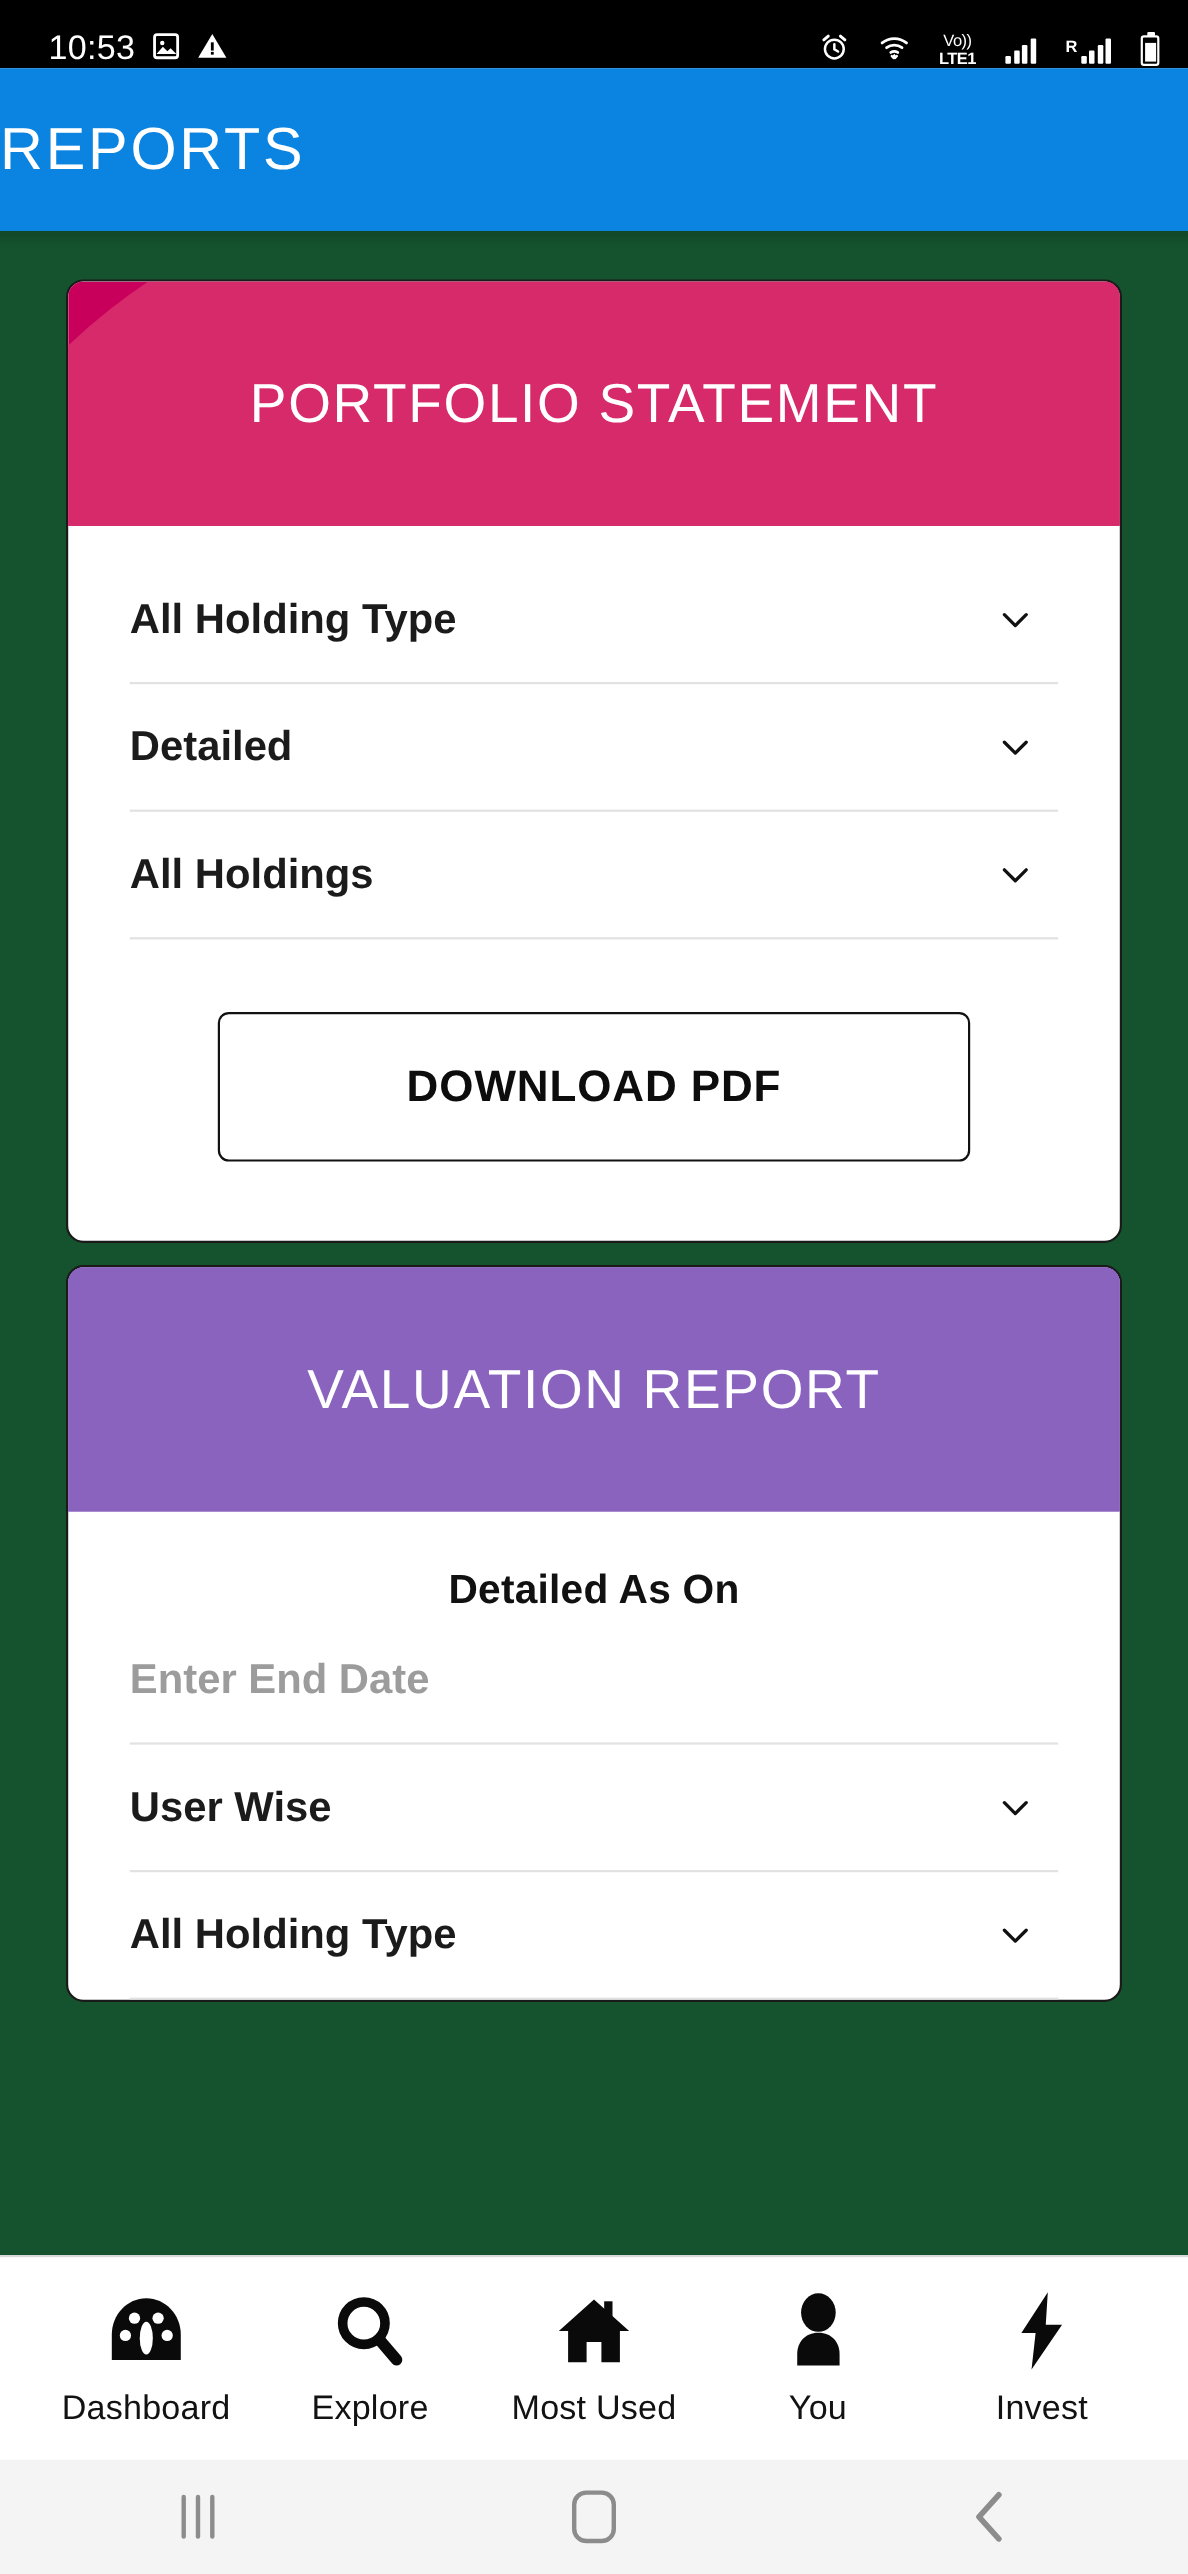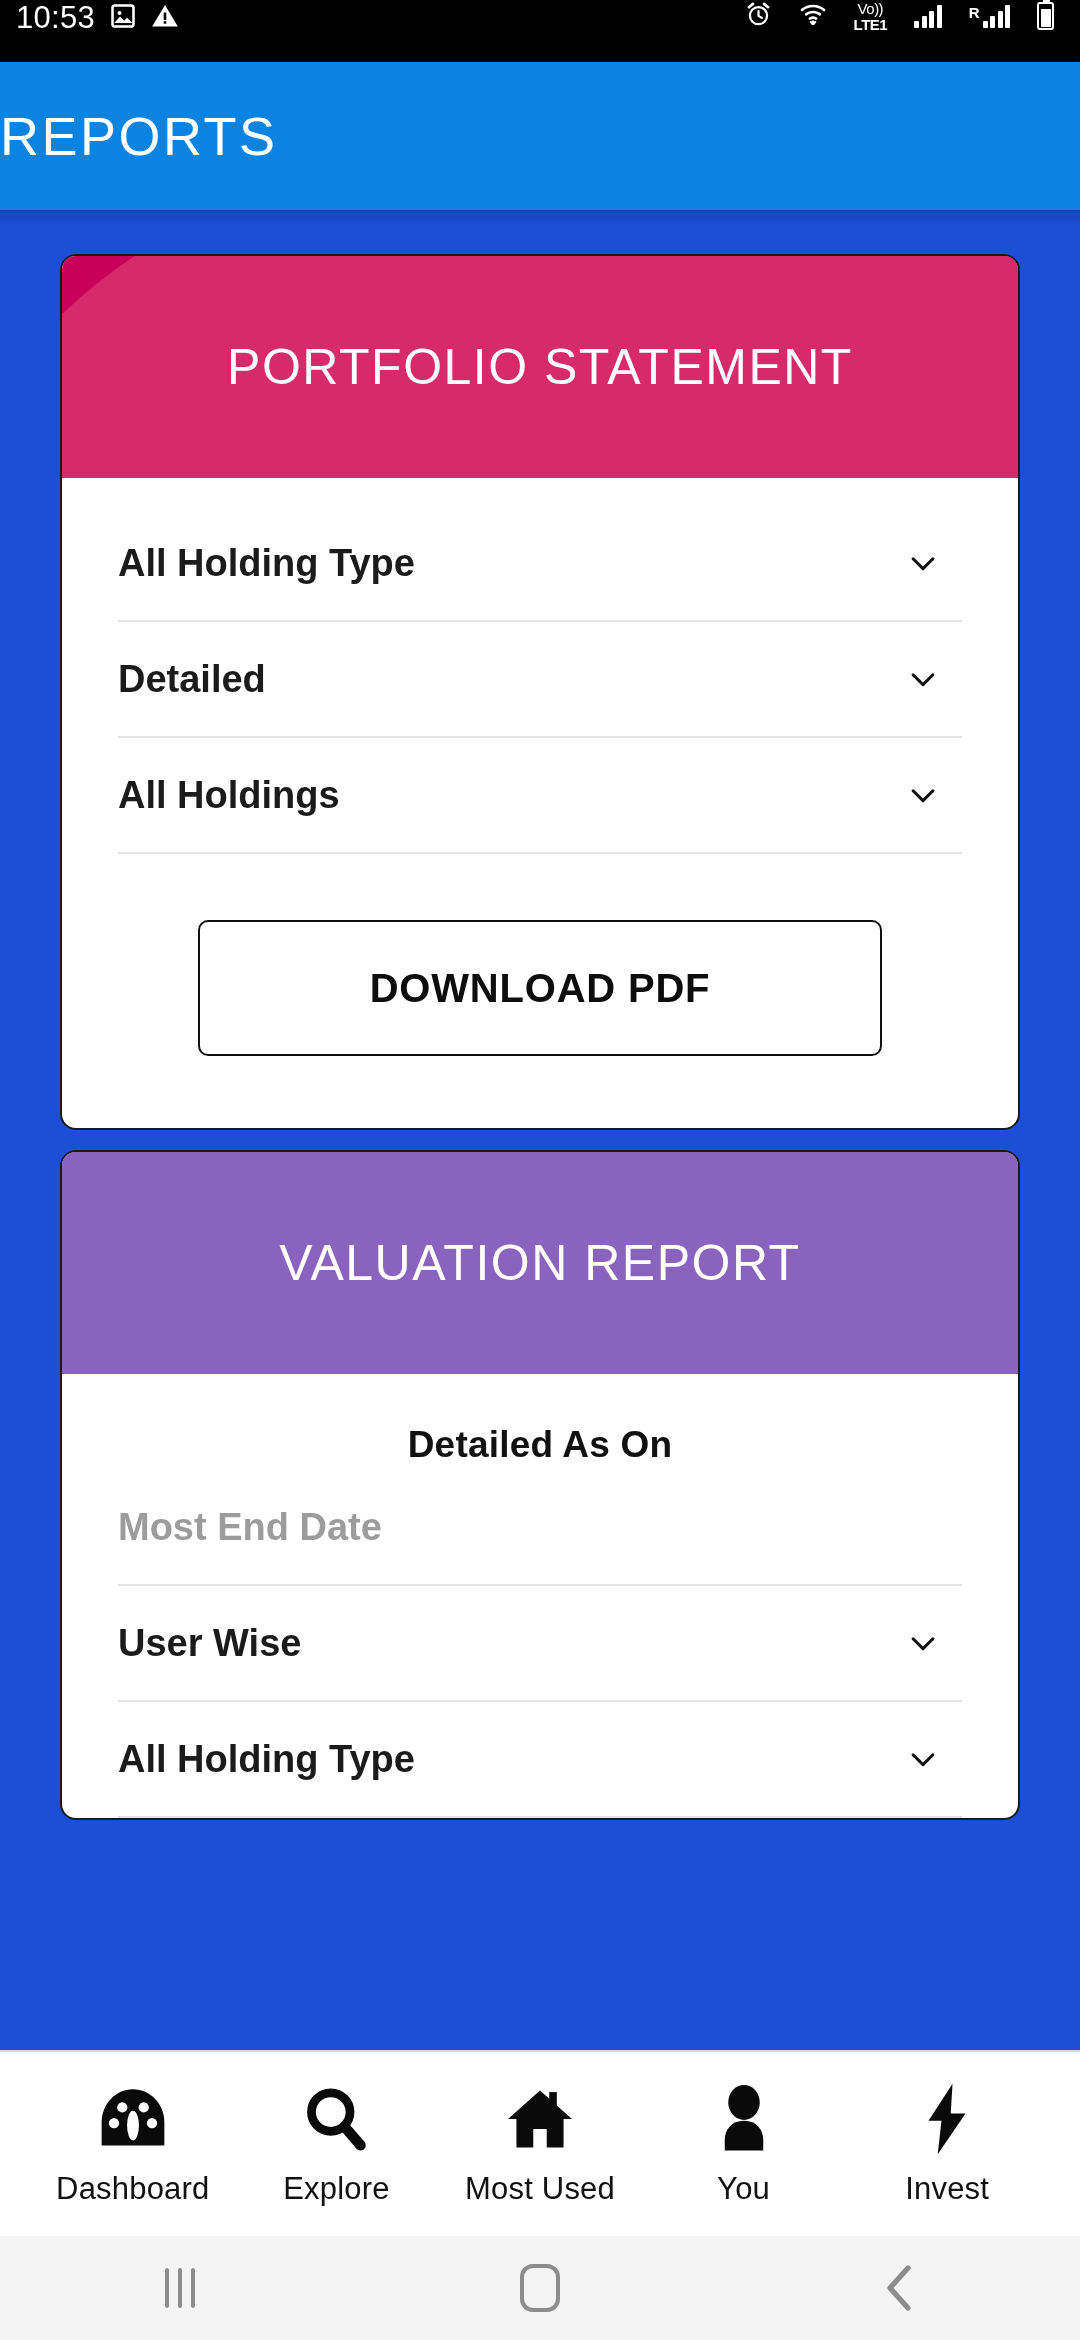--- a/index.html
+++ b/index.html
@@ -6,22 +6,22 @@
   html, body {
     width:1080px; height:2340px;
     font-family:"Liberation Sans", sans-serif;
     background:#ffffff; overflow:hidden;
   }
   .phone { width:1080px; height:2340px; position:relative; display:flex; flex-direction:column; background:#ffffff; }
 
   
   .statusbar {
     height:62px; background:#000000; color:#ffffff;
-    display:flex; align-items:flex-start; justify-content:space-between;
-    padding:0 26px 0 16px; flex:0 0 62px;
+    display:flex; align-items:flex-end; justify-content:space-between;
+    padding:0 26px 0 44px; flex:0 0 62px;
   }
   .sb-left { display:flex; align-items:center; gap:14px; }
   .sb-clock { font-size:31px; letter-spacing:0.3px; font-weight:400; }
   .sb-right { display:flex; align-items:center; gap:27px; }
   .ic { display:block; }
   .sig-bars { display:flex; align-items:flex-end; gap:2.5px; height:24px; }
   .sig-bars i { display:block; width:5px; background:#fff; border-radius:1px; }
   .sig-bars i:nth-child(1){height:7px;} .sig-bars i:nth-child(2){height:12px;}
   .sig-bars i:nth-child(3){height:17px;} .sig-bars i:nth-child(4){height:23px;}
   .volte { display:flex; flex-direction:column; align-items:center; line-height:1; }
@@ -36,21 +36,21 @@
   
   .appbar {
     background:#0a84e0; height:148px; flex:0 0 148px;
     display:flex; align-items:center; justify-content:flex-start;
   }
   .appbar h1 { color:#ffffff; font-size:54px; font-weight:400; letter-spacing:2.5px; }
 
   
   .content {
     flex:1 1 auto; position:relative; overflow:hidden;
-    background:#1d4ed8; padding:0 60px;
+    background:#14532d; padding:0 60px;
   }
   .content::before{
     content:""; position:absolute; left:0; right:0; top:0; height:16px;
     background:linear-gradient(to bottom, rgba(0,0,0,0.14), rgba(0,0,0,0));
   }
 
   .card {
     background:#ffffff; border:2px solid #1a1a1a; border-radius:16px;
     overflow:hidden; position:relative;
   }
@@ -244,21 +244,21 @@
     <div class="card">
       <div class="card-head head-purple">
         <div class="arc"></div>
         <h2>VALUATION REPORT</h2>
       </div>
       <div class="card-body">
 
         <div class="sub-title">Detailed As On</div>
 
         <div class="field">
-          <span class="field-label placeholder">Most End Date</span>
+          <span class="field-label placeholder">Enter End Date</span>
         </div>
 
         <div class="field">
           <span class="field-label">User Wise</span>
           <span class="chev">
             <svg width="34" height="34" viewBox="0 0 24 24">
                 <path d="M5 9l7 7 7-7" stroke="#111" stroke-width="2.1" fill="none" stroke-linecap="round" stroke-linejoin="round"></path>
               </svg>
           </span>
         </div>

